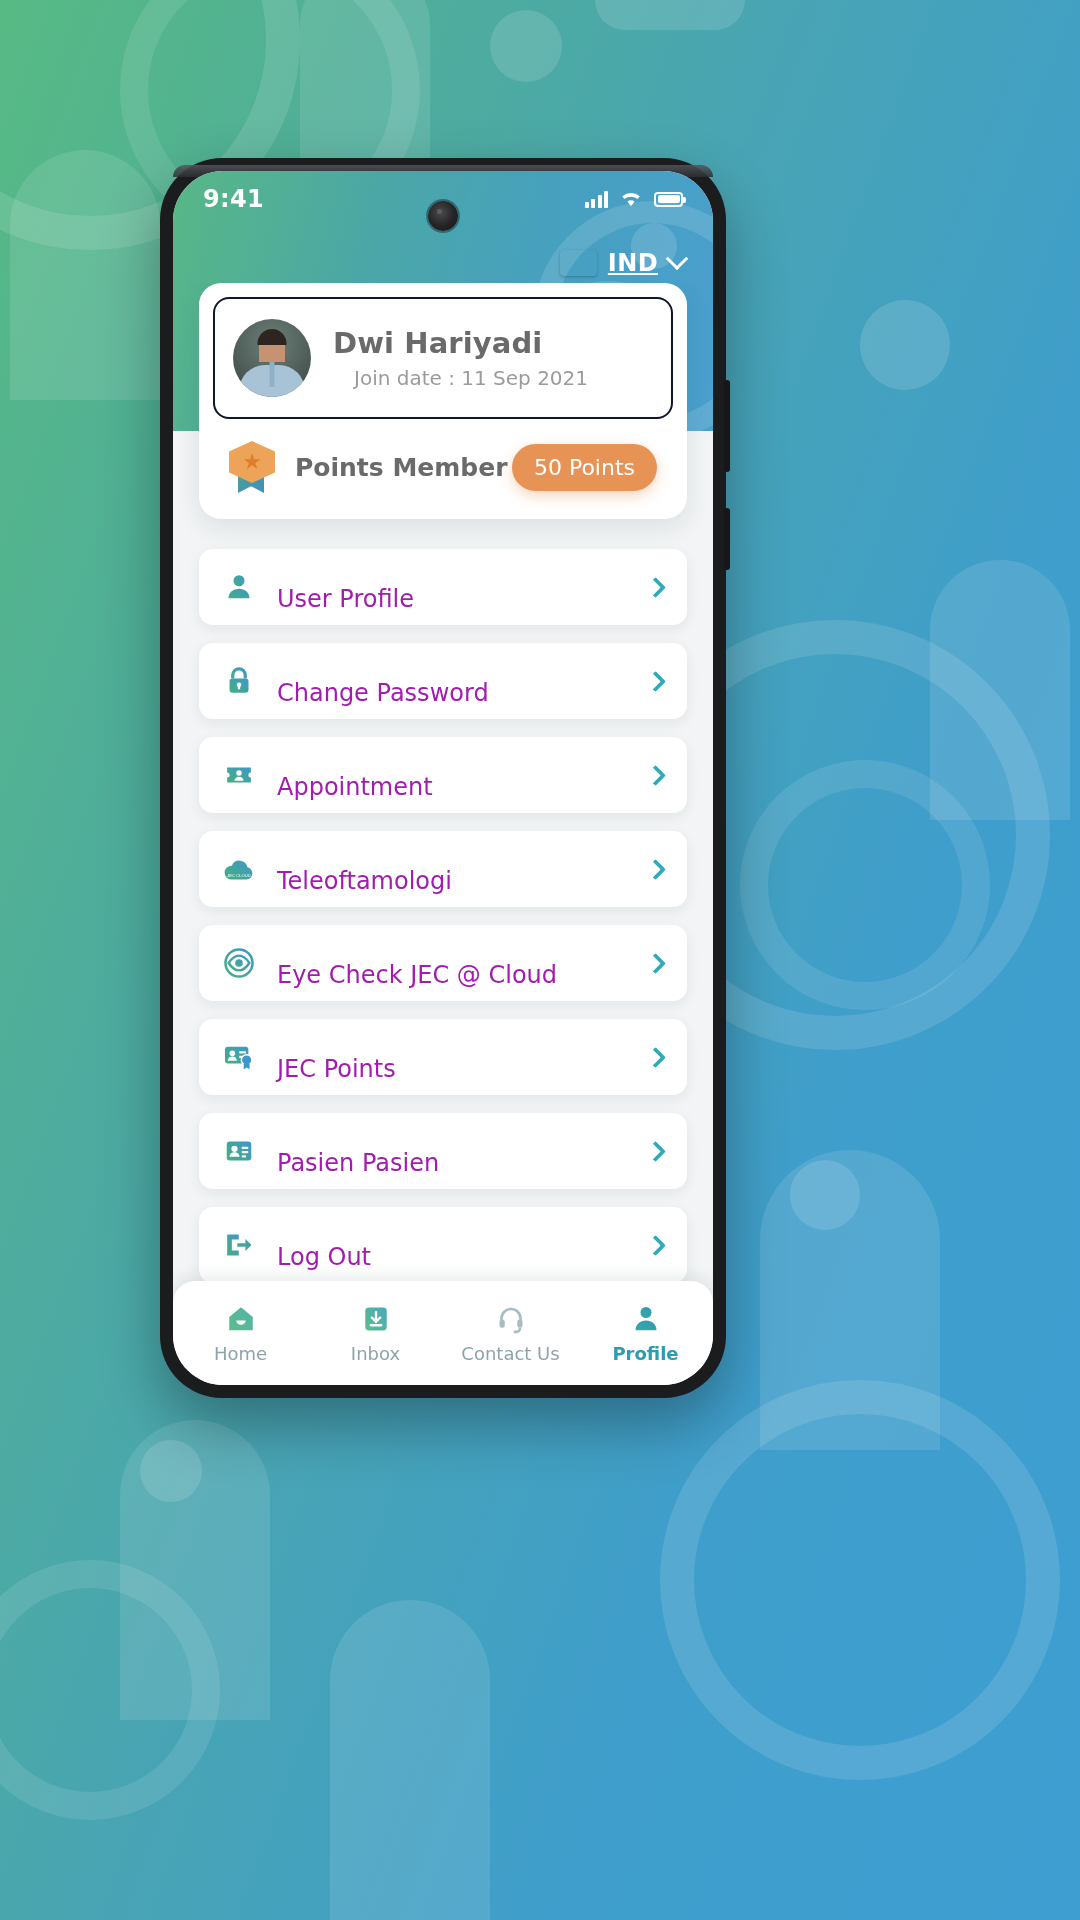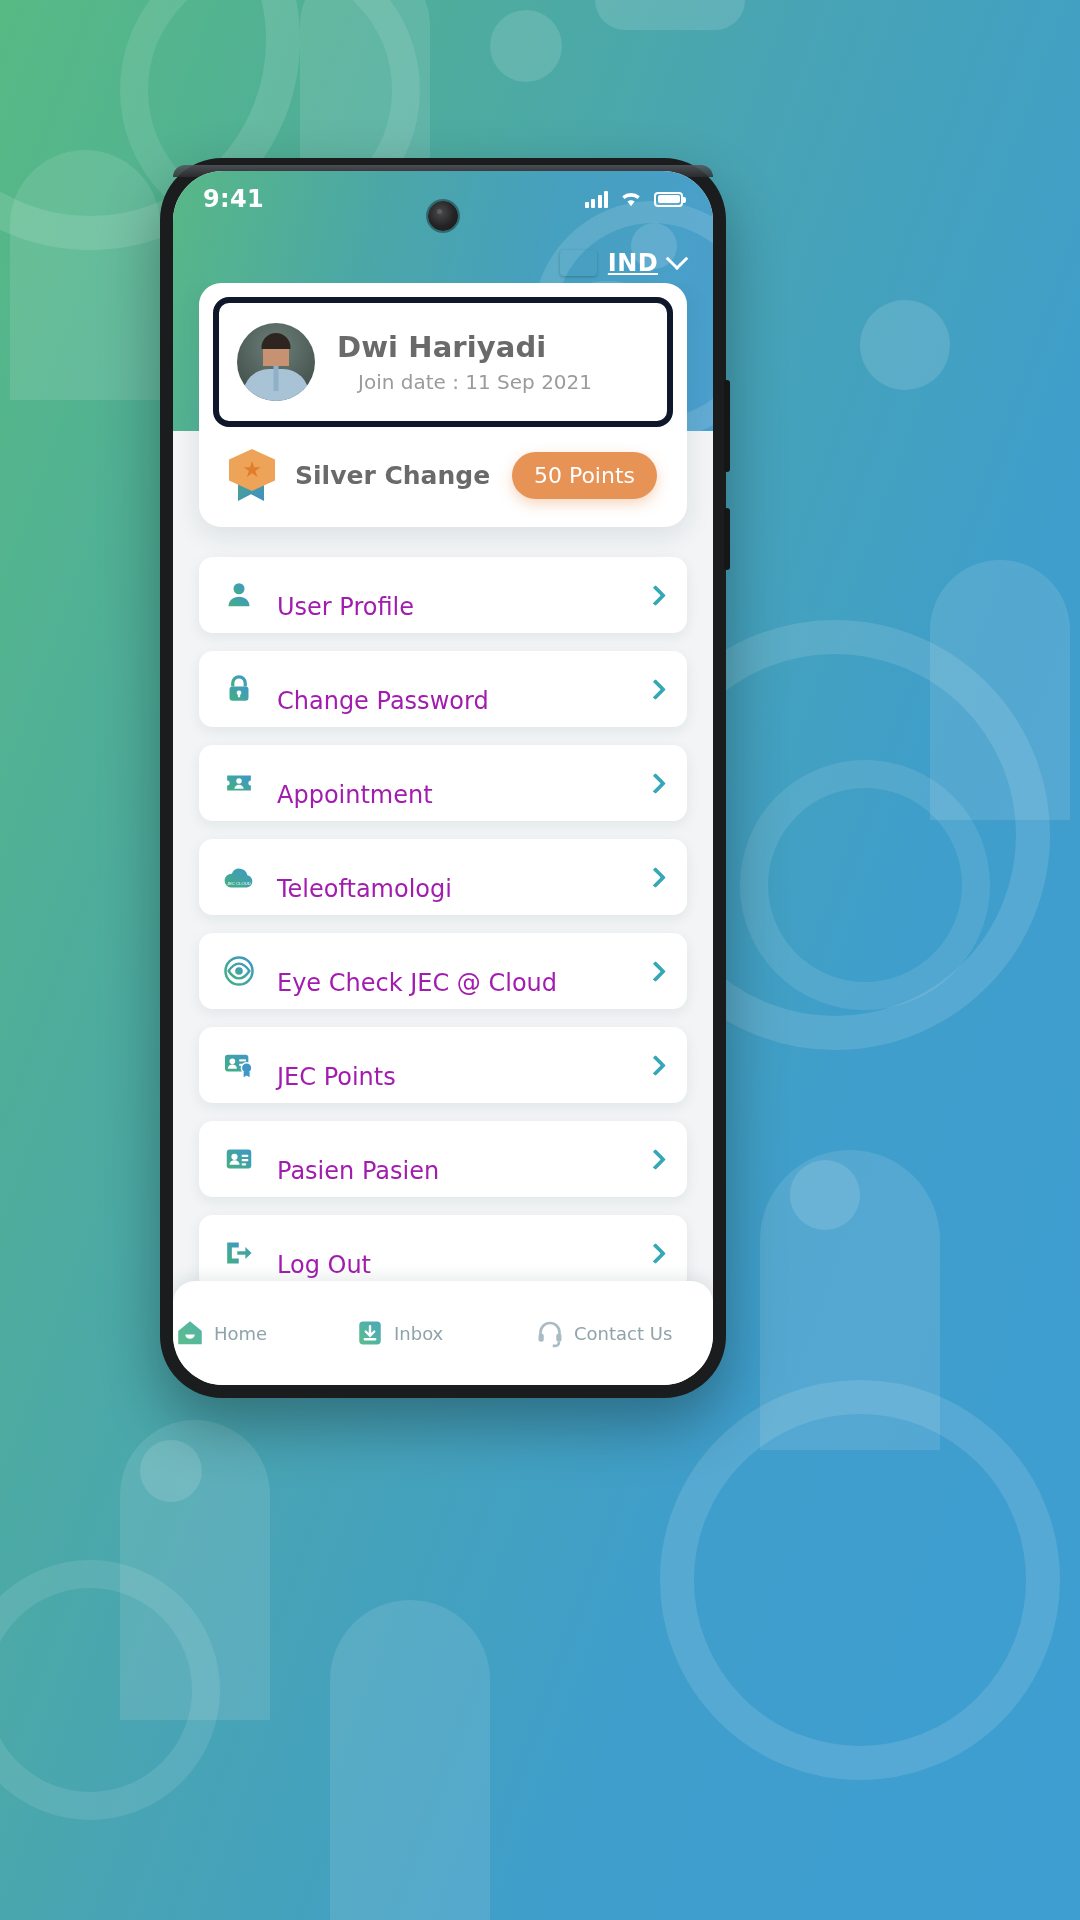--- a/index.html
+++ b/index.html
@@ -99,21 +99,21 @@
     overflow:hidden;
   }
 
   
   .profile-card{
     background:#fff; border-radius:22px;
     padding:14px 14px 0 14px;
     box-shadow:0 8px 26px rgba(28,60,72,.10);
   }
   .profile-inner{
-    border:6px solid #0f172a; border-radius:16px;
+    border:2px solid #0f172a; border-radius:16px;
     display:flex; align-items:center; gap:22px;
     padding:20px 18px;
   }
   .avatar{
     width:78px; height:78px; border-radius:999px; flex:none;
     background:radial-gradient(circle at 50% 30%,#6d7f78,#384440);
     position:relative; overflow:hidden;
   }
   .av-head{ position:absolute; left:50%; top:14px; transform:translateX(-50%);
             width:26px; height:29px; border-radius:999px 999px 46% 46%; background:#c79272;}
@@ -162,21 +162,21 @@
            border-right:4px solid #35a8b8; border-top:4px solid #35a8b8;
            transform:rotate(45deg); border-radius:2px; }
 
   
   .tabbar{
     position:absolute; left:0; bottom:0; width:100%; height:104px; z-index:8;
     background:#fff; border-radius:22px 22px 0 0;
     box-shadow:0 -4px 16px rgba(28,60,72,.10);
     display:flex; align-items:center;
   }
-  .tab{ flex:1; display:flex; flex-direction:row; align-items:center; gap:7px; }
+  .tab{ flex:1; display:flex; flex-direction:column; align-items:center; gap:7px; }
   .tab-ico{ width:34px; height:34px; display:flex; align-items:center; justify-content:center;}
   .tab-lbl{ font-size:18px; color:#8fa3ab; }
   .tab.active .tab-lbl{ color:#2f9ab3; font-weight:700; }
 </style>
 </head>
 <body>
 
 <div class="wallpaper">
   <div class="wp-ring" style="left:-120px; top:-170px; width:420px; height:420px;"></div>
   <div class="wp-ring2" style="left:120px; top:-60px; width:300px; height:300px;"></div>
@@ -255,21 +255,21 @@
         </div>
 
         <div class="member-row">
           <div class="member-left">
             <span class="badge">
               <span class="ribbon"></span>
               <span class="hexa">
                   <span class="star">★</span>
                 </span>
             </span>
-            <span class="member-txt">Silver Change</span>
+            <span class="member-txt">Points Member</span>
           </div>
           <div class="points-pill">
             <b>50</b>&nbsp;<span>Points</span>
           </div>
         </div>
       </div>
 
       <div class="menu">
 
         <div class="menu-item">
@@ -460,16 +460,31 @@
         <span class="tab-ico">
           <svg width="30" height="30" viewBox="0 0 24 24">
           <path d="M4.4 13.4v-1.8a7.6 7.6 0 0 1 15.2 0v1.8" fill="none" stroke="#a9bcc4" stroke-width="2.1"></path>
           <rect x="2.8" y="12.4" width="4.2" height="6.6" rx="2" fill="#a9bcc4"></rect>
           <rect x="17" y="12.4" width="4.2" height="6.6" rx="2" fill="#a9bcc4"></rect>
           <path d="M19.1 19v.7a2.6 2.6 0 0 1-2.6 2.6h-2.3" fill="none" stroke="#a9bcc4" stroke-width="2.1"></path>
             </svg>
         </span>
         <span class="tab-lbl">Contact Us</span>
       </div>
+      <div class="tab active">
+        <span class="tab-ico">
+          <svg width="30" height="30" viewBox="0 0 24 24">
+              <defs>
+                <linearGradient id="t4" x1="0" y1="1" x2="1" y2="0">
+                  <stop offset="0" stop-color="#3ba8a4"></stop>
+                  <stop offset="1" stop-color="#2f9ab3"></stop>
+                </linearGradient>
+              </defs>
+          <circle cx="12" cy="6.8" r="4.4" fill="url(#t4)"></circle>
+              <path d="M3.6 21c0-4.7 3.8-7.8 8.4-7.8s8.4 3.1 8.4 7.8z" fill="url(#t4)"></path>
+            </svg>
+        </span>
+        <span class="tab-lbl">Profile</span>
+      </div>
     </div>
 
   </div>
 </div>
 
 </body></html>

